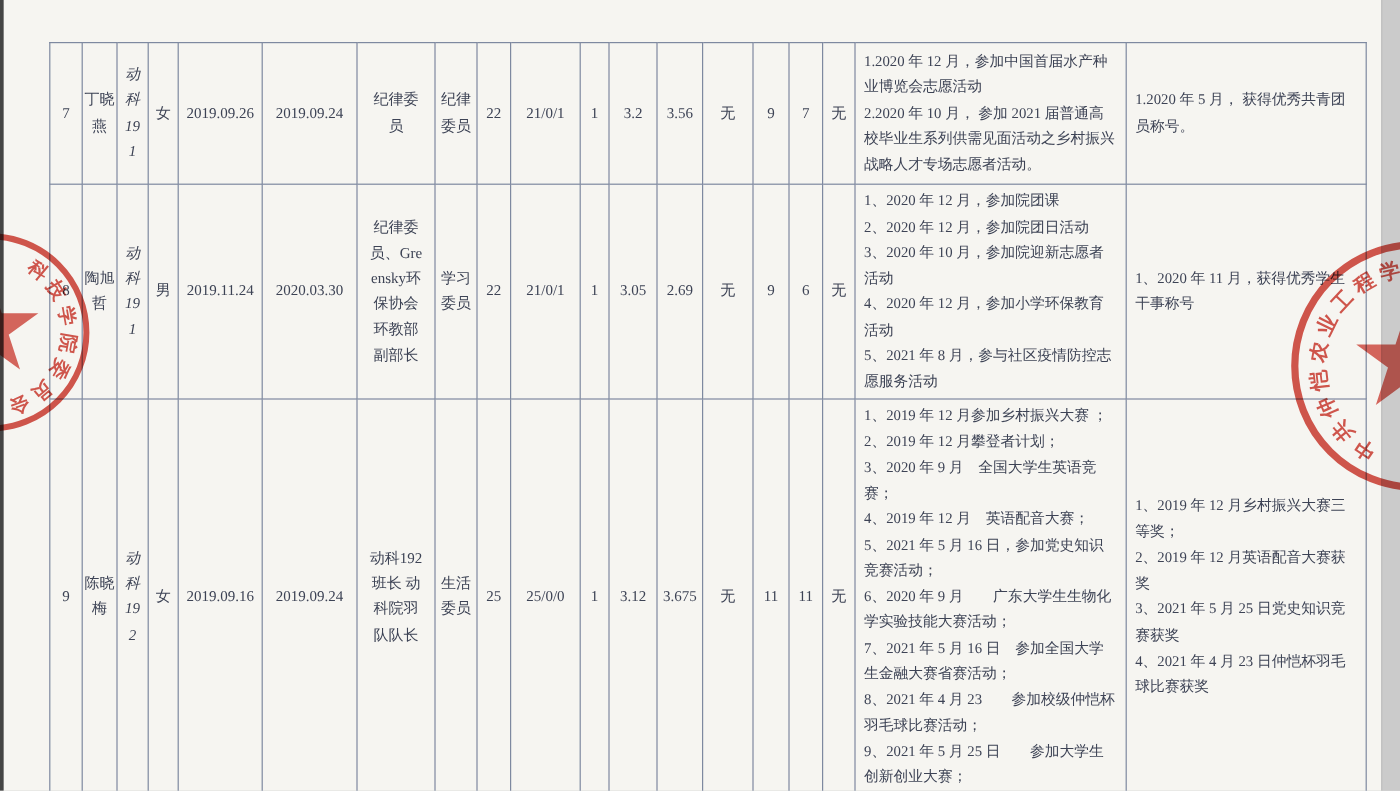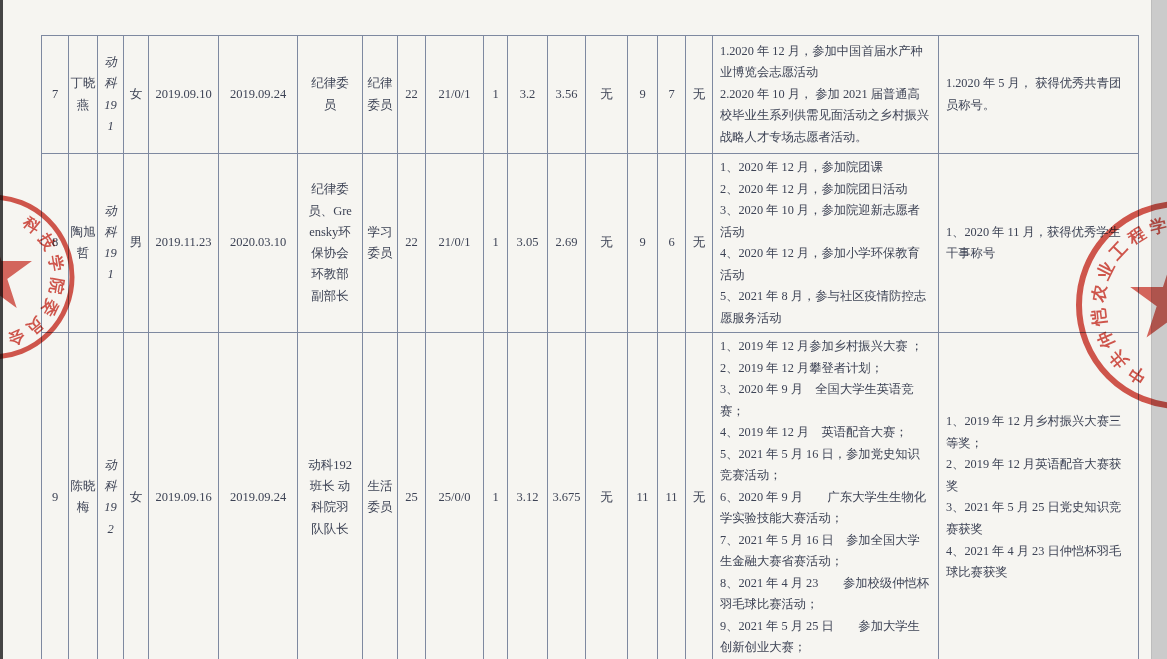--- a/index.html
+++ b/index.html
@@ -69,21 +69,21 @@
     <col style="width:27px">
       <col style="width:226px">
       <col style="width:200px">
   </colgroup>
   <tbody>
       <tr class="r7">
     <td>7</td>
     <td class="name">丁晓燕</td>
     <td class="cls">动科191</td>
     <td>女</td>
-    <td>2019.09.10</td>
+    <td>2019.09.26</td>
     <td>2019.09.24</td>
     <td class="pos">纪律委员</td>
     <td class="cur">纪律委员</td>
     <td>22</td>
     <td>21/0/1</td>
     <td>1</td>
     <td>3.2</td>
     <td>3.56</td>
     <td>无</td>
     <td>9</td>
@@ -91,22 +91,22 @@
     <td>无</td>
     <td class="txt">1.2020 年 12 月，参加中国首届水产种业博览会志愿活动
 2.2020 年 10 月， 参加 2021 届普通高校毕业生系列供需见面活动之乡村振兴战略人才专场志愿者活动。</td>
     <td class="txt">1.2020 年 5 月， 获得优秀共青团员称号。</td>
   </tr>
   <tr class="r8">
     <td>8</td>
     <td class="name">陶旭哲</td>
     <td class="cls">动科191</td>
     <td>男</td>
-    <td>2019.11.23</td>
-    <td>2020.03.10</td>
+    <td>2019.11.24</td>
+    <td>2020.03.30</td>
     <td class="pos">纪律委员、Greensky环保协会环教部副部长</td>
     <td class="cur">学习委员</td>
     <td>22</td>
     <td>21/0/1</td>
     <td>1</td>
     <td>3.05</td>
     <td>2.69</td>
     <td>无</td>
     <td>9</td>
     <td>6</td>

